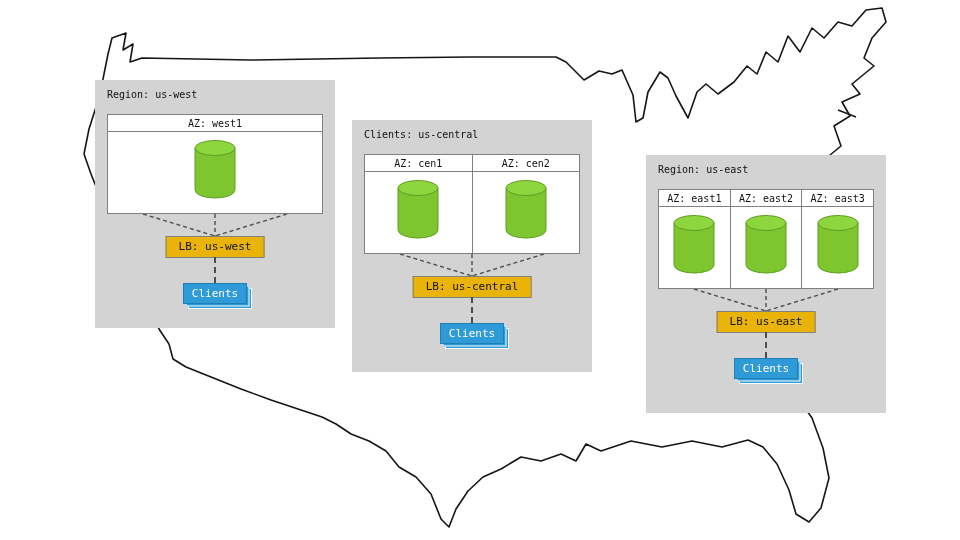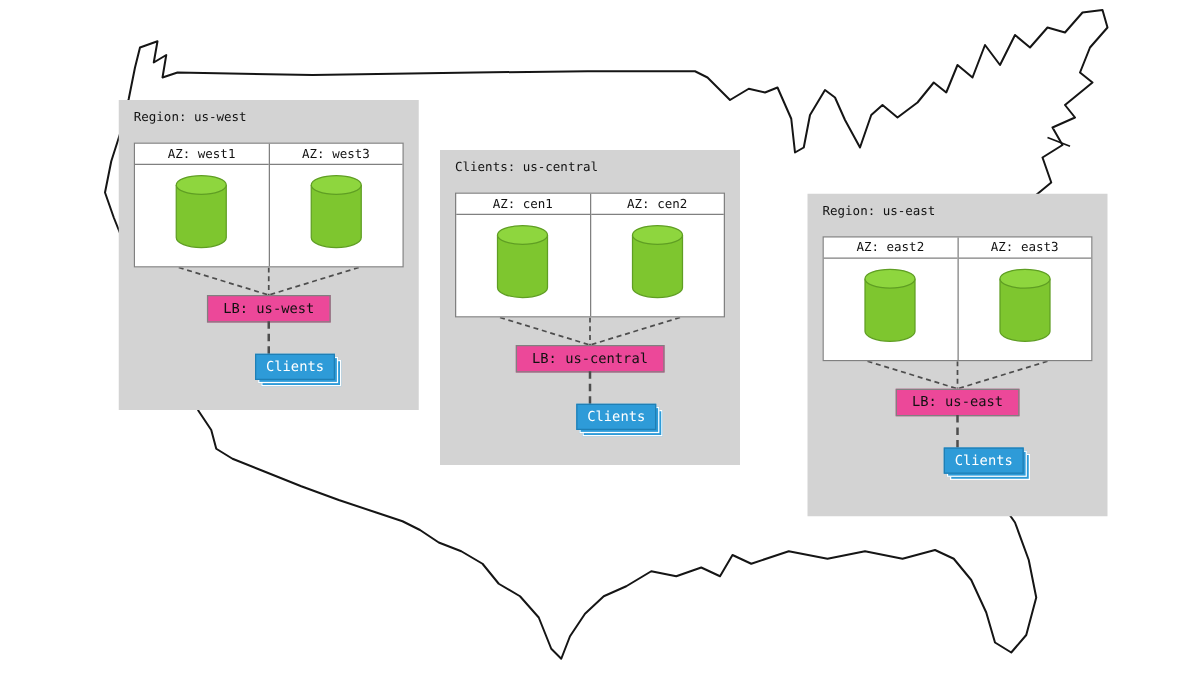--- a/index.html
+++ b/index.html
@@ -23,28 +23,28 @@
   .az-cell { flex:1 1 0; display:flex; flex-direction:column; border-right:1px solid #808080; min-width:0; }
   .az-cell:last-child { border-right:none; }
   .az-header { height:17px; line-height:17px; text-align:center; font-size:10px;
                color:#111; border-bottom:1px solid #808080; white-space:nowrap; overflow:hidden; }
   .az-body { flex:1 1 auto; display:flex; justify-content:center; align-items:flex-start; padding-top:7px; }
   .cyl { width:46px; height:62px; display:block; }
 
   .connector { position:absolute; top:134px; left:0; width:240px; height:22px; }
 
   .lb-box { position:absolute; top:156px; left:50%; transform:translateX(-50%);
-            background:#ec4899; border:1px solid #808080; padding:3px 12px;
+            background:#eab308; border:1px solid #808080; padding:3px 12px;
             font-size:11px; line-height:14px; color:#111; white-space:nowrap; }
 
   .lb-clients-line { position:absolute; top:177px; left:calc(50% - 1px); height:26px;
                      border-left:2px dashed #4d4d4d; }
 
   .clients-stack { position:absolute; top:203px; left:50%; transform:translateX(-50%);
-                   width:64px; height:15px;margin-left:21px; }
+                   width:64px; height:15px; }
   .clients-layer { position:absolute; left:0; top:0; width:64px; height:21px;
                    background:#2e9bd8; border:1px solid #ffffff; }
   .clients-layer.l2 { transform:translate(5px,5px); }
   .clients-layer.l1 { transform:translate(2.5px,2.5px); }
   .clients-front { position:absolute; left:0; top:0; width:64px; height:21px;
                    background:#2e9bd8; border:1px solid #1f7fb5; color:#ffffff;
                    font-size:11px; display:flex; align-items:center; justify-content:center; }
 </style>
 </head>
 <body>
@@ -67,29 +67,20 @@
              L89,129 L97,104 L103,79 L108,54 Z" fill="#ffffff" stroke="#151515" stroke-width="1.6" stroke-linejoin="round"></path>
     <path d="M838,110 l18,7" fill="none" stroke="#151515" stroke-width="1.4"></path>
   </svg>
 
   <div class="region region-us-west">
     <div class="region-title">Region: us-west</div>
 
     <div class="az-table">
       <div class="az-cell">
         <div class="az-header">AZ: west1</div>
-        <div class="az-body">
-          <svg class="cyl" viewBox="0 0 46 62">
-            <path d="M3,9 L3,51 a20,8 0 0 0 40,0 L43,9" fill="#7ec62f" stroke="#5f9e23" stroke-width="1"></path>
-            <ellipse cx="23" cy="9" rx="20" ry="7.5" fill="#8ed63e" stroke="#5f9e23" stroke-width="1"></ellipse>
-          </svg>
-        </div>
-      </div>
-      <div class="az-cell">
-        <div class="az-header">AZ: west3</div>
         <div class="az-body">
           <svg class="cyl" viewBox="0 0 46 62">
             <path d="M3,9 L3,51 a20,8 0 0 0 40,0 L43,9" fill="#7ec62f" stroke="#5f9e23" stroke-width="1"></path>
             <ellipse cx="23" cy="9" rx="20" ry="7.5" fill="#8ed63e" stroke="#5f9e23" stroke-width="1"></ellipse>
           </svg>
         </div>
       </div>
     </div>
 
     <svg class="connector" viewBox="0 0 240 22">
@@ -146,20 +137,29 @@
       <div class="clients-layer l1"></div>
       <div class="clients-front">Clients</div>
     </div>
   </div>
 
   <div class="region region-us-east">
     <div class="region-title">Region: us-east</div>
 
     <div class="az-table">
       <div class="az-cell">
+        <div class="az-header">AZ: east1</div>
+        <div class="az-body">
+          <svg class="cyl" viewBox="0 0 46 62">
+            <path d="M3,9 L3,51 a20,8 0 0 0 40,0 L43,9" fill="#7ec62f" stroke="#5f9e23" stroke-width="1"></path>
+            <ellipse cx="23" cy="9" rx="20" ry="7.5" fill="#8ed63e" stroke="#5f9e23" stroke-width="1"></ellipse>
+          </svg>
+        </div>
+      </div>
+      <div class="az-cell">
         <div class="az-header">AZ: east2</div>
         <div class="az-body">
           <svg class="cyl" viewBox="0 0 46 62">
             <path d="M3,9 L3,51 a20,8 0 0 0 40,0 L43,9" fill="#7ec62f" stroke="#5f9e23" stroke-width="1"></path>
             <ellipse cx="23" cy="9" rx="20" ry="7.5" fill="#8ed63e" stroke="#5f9e23" stroke-width="1"></ellipse>
           </svg>
         </div>
       </div>
       <div class="az-cell">
         <div class="az-header">AZ: east3</div>

